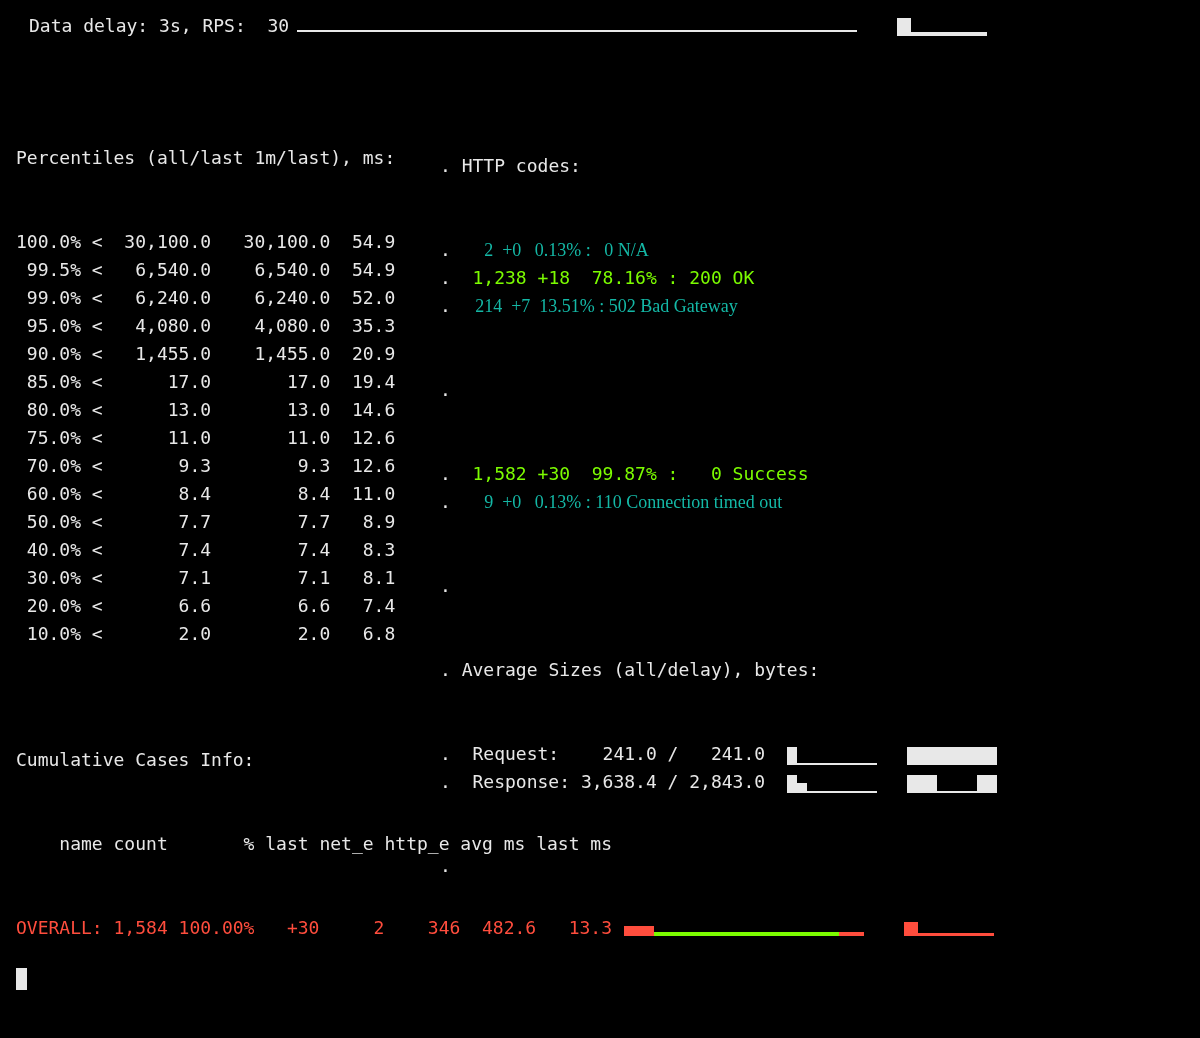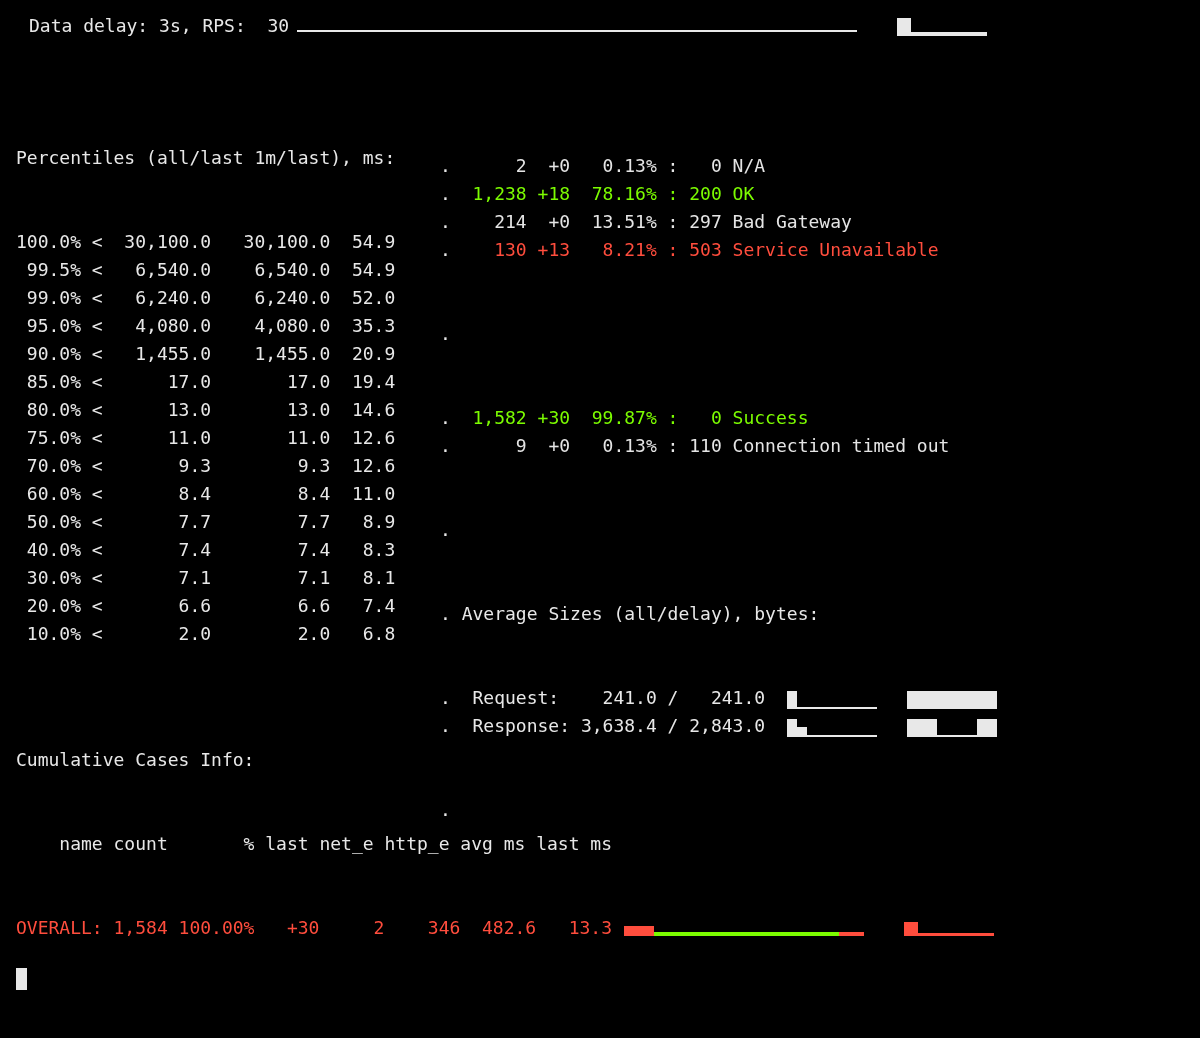--- a/index.html
+++ b/index.html
@@ -16,21 +16,21 @@
   }
   .screen {
     padding: 12px 29px;
     position: relative;
     width: 1168px;
     height: 1014px;
   }
   .row { white-space: pre; }
   .green { color: #7cfc00; }
   .red { color: #ff4d3d; }
-  .white { color: #e5e5e5; }
+  .white { color: #14b8a6; font-family: Liberation Serif, serif; }
 
   .top-sparkline {
     display: inline-block;
     border-bottom: 2px solid #e8e8e8;
     width: 560px;
     height: 10px;
     vertical-align: -2px;
     margin-left: 8px;
   }
   .top-sparkline2 {
@@ -125,21 +125,22 @@
   </div>
 
   <div style="height:28px"></div>
 
   <div class="left-col">
     <div class="row">Percentiles (all/last 1m/last), ms:</div>
     <div id="pct-rows"><div class="row">100.0% &lt;  30,100.0   30,100.0  54.9</div><div class="row"> 99.5% &lt;   6,540.0    6,540.0  54.9</div><div class="row"> 99.0% &lt;   6,240.0    6,240.0  52.0</div><div class="row"> 95.0% &lt;   4,080.0    4,080.0  35.3</div><div class="row"> 90.0% &lt;   1,455.0    1,455.0  20.9</div><div class="row"> 85.0% &lt;      17.0       17.0  19.4</div><div class="row"> 80.0% &lt;      13.0       13.0  14.6</div><div class="row"> 75.0% &lt;      11.0       11.0  12.6</div><div class="row"> 70.0% &lt;       9.3        9.3  12.6</div><div class="row"> 60.0% &lt;       8.4        8.4  11.0</div><div class="row"> 50.0% &lt;       7.7        7.7   8.9</div><div class="row"> 40.0% &lt;       7.4        7.4   8.3</div><div class="row"> 30.0% &lt;       7.1        7.1   8.1</div><div class="row"> 20.0% &lt;       6.6        6.6   7.4</div><div class="row"> 10.0% &lt;       2.0        2.0   6.8</div></div>
   </div>
 
   <div class="right-col">
-    <div id="http-rows"><div class="row">. <span class="white">     2  +0   0.13% :   0 N/A</span></div><div class="row">. <span class="green"> 1,238 +18  78.16% : 200 OK</span></div><div class="row">. <span class="white">   214  +0  13.51% : 297 Bad Gateway</span></div><div class="row">. <span class="red">   130 +13   8.21% : 503 Service Unavailable</span></div></div>
+    <div class="row">. <span>HTTP codes:</span></div>
+    <div id="http-rows"><div class="row">. <span class="white">     2  +0   0.13% :   0 N/A</span></div><div class="row">. <span class="green"> 1,238 +18  78.16% : 200 OK</span></div><div class="row">. <span class="white">   214  +7  13.51% : 502 Bad Gateway</span></div></div>
     <div class="row">.</div>
     <div id="net-rows"><div class="row">. <span class="green"> 1,582 +30  99.87% :   0 Success</span></div><div class="row">. <span class="white">     9  +0   0.13% : 110 Connection timed out</span></div></div>
     <div class="row">.</div>
     <div class="row">. <span>Average Sizes (all/delay), bytes:</span></div>
     <div id="size-rows"><div class="row">.  <span>Request:    241.0 /   241.0  </span><span class="mini-spark"><span class="b" style="left: 0px; width: 10px; height: 18px;"></span><span class="b" style="left: 10px; width: 10px; height: 2px;"></span><span class="b" style="left: 20px; width: 10px; height: 2px;"></span><span class="b" style="left: 30px; width: 10px; height: 2px;"></span><span class="b" style="left: 40px; width: 10px; height: 2px;"></span><span class="b" style="left: 50px; width: 10px; height: 2px;"></span><span class="b" style="left: 60px; width: 10px; height: 2px;"></span><span class="b" style="left: 70px; width: 10px; height: 2px;"></span><span class="b" style="left: 80px; width: 10px; height: 2px;"></span></span><span class="mini-spark" style="margin-left: 30px;"><span class="b" style="left: 0px; width: 10px; height: 18px;"></span><span class="b" style="left: 10px; width: 10px; height: 18px;"></span><span class="b" style="left: 20px; width: 10px; height: 18px;"></span><span class="b" style="left: 30px; width: 10px; height: 18px;"></span><span class="b" style="left: 40px; width: 10px; height: 18px;"></span><span class="b" style="left: 50px; width: 10px; height: 18px;"></span><span class="b" style="left: 60px; width: 10px; height: 18px;"></span><span class="b" style="left: 70px; width: 10px; height: 18px;"></span><span class="b" style="left: 80px; width: 10px; height: 18px;"></span></span></div><div class="row">.  <span>Response: 3,638.4 / 2,843.0  </span><span class="mini-spark"><span class="b" style="left: 0px; width: 10px; height: 18px;"></span><span class="b" style="left: 10px; width: 10px; height: 10px;"></span><span class="b" style="left: 20px; width: 10px; height: 2px;"></span><span class="b" style="left: 30px; width: 10px; height: 2px;"></span><span class="b" style="left: 40px; width: 10px; height: 2px;"></span><span class="b" style="left: 50px; width: 10px; height: 2px;"></span><span class="b" style="left: 60px; width: 10px; height: 2px;"></span><span class="b" style="left: 70px; width: 10px; height: 2px;"></span><span class="b" style="left: 80px; width: 10px; height: 2px;"></span></span><span class="mini-spark" style="margin-left: 30px;"><span class="b" style="left: 0px; width: 10px; height: 18px;"></span><span class="b" style="left: 10px; width: 10px; height: 18px;"></span><span class="b" style="left: 20px; width: 10px; height: 18px;"></span><span class="b" style="left: 30px; width: 10px; height: 2px;"></span><span class="b" style="left: 40px; width: 10px; height: 2px;"></span><span class="b" style="left: 50px; width: 10px; height: 2px;"></span><span class="b" style="left: 60px; width: 10px; height: 2px;"></span><span class="b" style="left: 70px; width: 10px; height: 18px;"></span><span class="b" style="left: 80px; width: 10px; height: 18px;"></span></span></div></div>
     <div class="row">.</div>
     
     
   </div>
 

